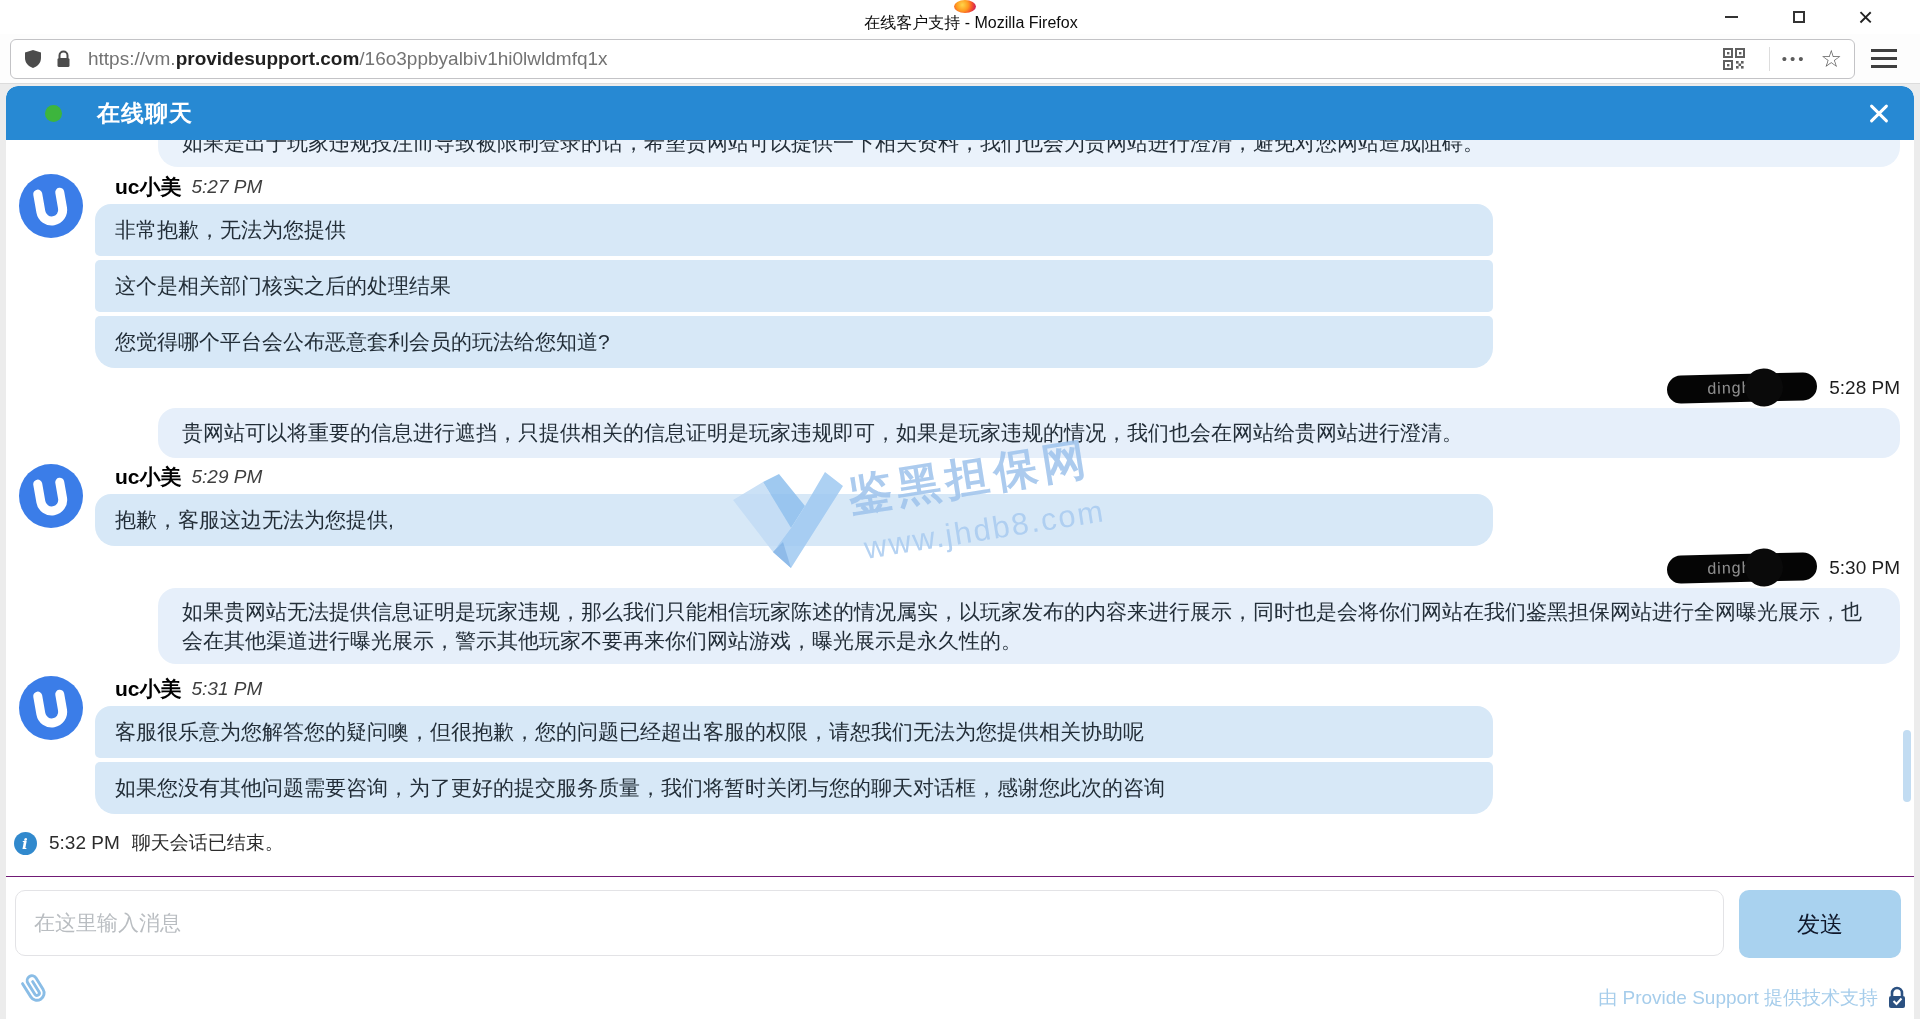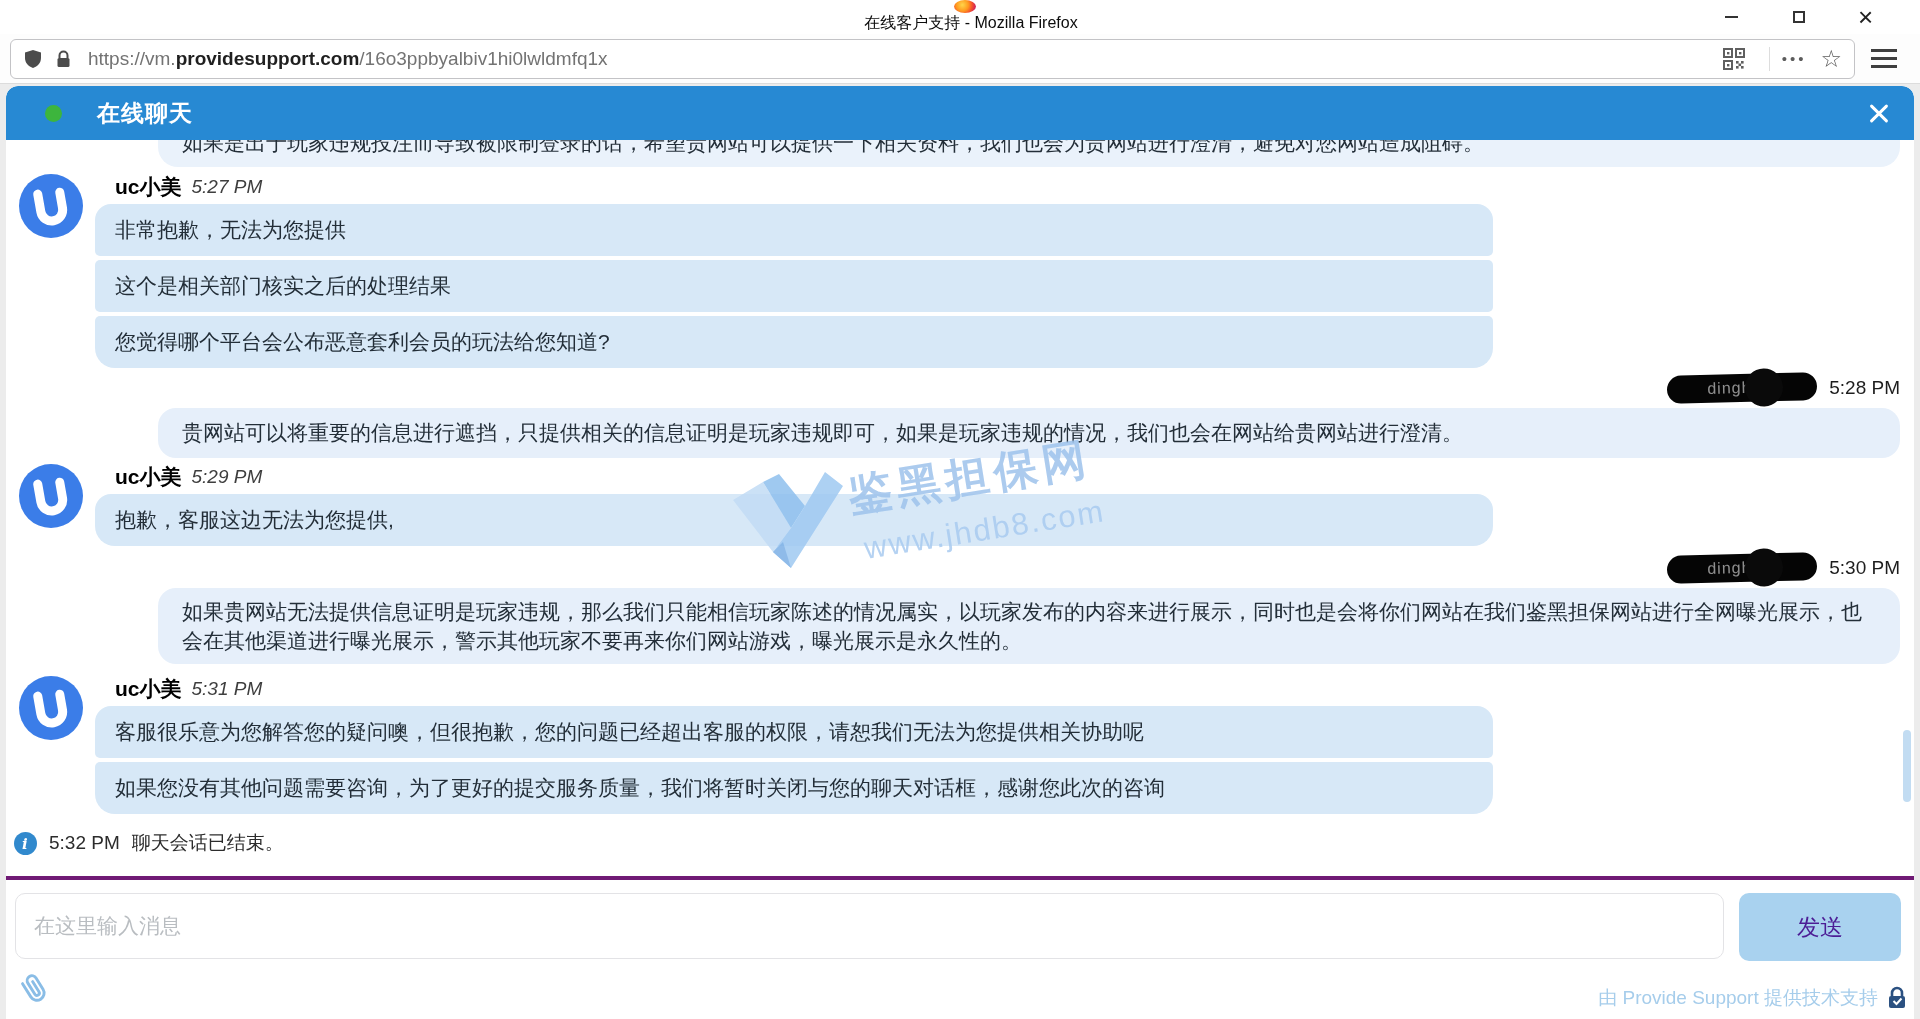--- a/index.html
+++ b/index.html
@@ -81,27 +81,27 @@
 
   
   .watermark{ position:absolute; left:725px; top:330px; width:460px; height:260px; pointer-events:none; opacity:.85; }
   .wm-text1{ position:absolute; left:116px; top:-22px; font-size:44px; font-weight:600; color:#9ec3ec;
              letter-spacing:5px; transform:rotate(-9deg); white-space:nowrap; }
   .wm-text2{ position:absolute; left:132px; top:42px; font-size:31px; color:#a9cbf0; letter-spacing:2px;
              transform:rotate(-9deg); white-space:nowrap; }
   .scroll-thumb{ position:absolute; right:3px; top:590px; width:8px; height:72px; background:#c2dcf2; border-radius:4px; }
 
   
-  .composer{ position:absolute; left:0; right:0; top:790px; height:86px; background:#fff; border-top:4px solid #701a75; }
+  .composer{ position:absolute; left:0; right:0; top:790px; height:86px; background:#fff; border-top:1px solid #701a75; }
   .msg-input{ position:absolute; left:9px; top:13px; width:1709px; height:66px; border:1px solid #e3e3e6;
               border-radius:10px; font-size:21px; padding:0 18px; color:#333; outline:none;
               font-family:"Liberation Sans","DejaVu Sans",sans-serif; }
   .msg-input::placeholder{ color:#b9bdc1; }
   .send-btn{ position:absolute; left:1733px; top:13px; width:162px; height:68px; background:#a9d2ef; border:none;
-             border-radius:10px; color:#4c1d95; font-size:23px; display:flex; align-items:center; justify-content:center;
+             border-radius:10px; color:#0f172a; font-size:23px; display:flex; align-items:center; justify-content:center;
              cursor:pointer; font-family:inherit; }
 
   
   .cfooter{ position:absolute; left:0; right:0; top:876px; bottom:0; background:#fff; }
   .clip{ position:absolute; left:12px; top:10px; }
   .powered{ position:absolute; right:6px; top:23px; display:flex; align-items:center; gap:8px; }
   .powered .ptext{ font-size:19px; color:#a6cdeb; }
 </style>
 </head>
 <body>

